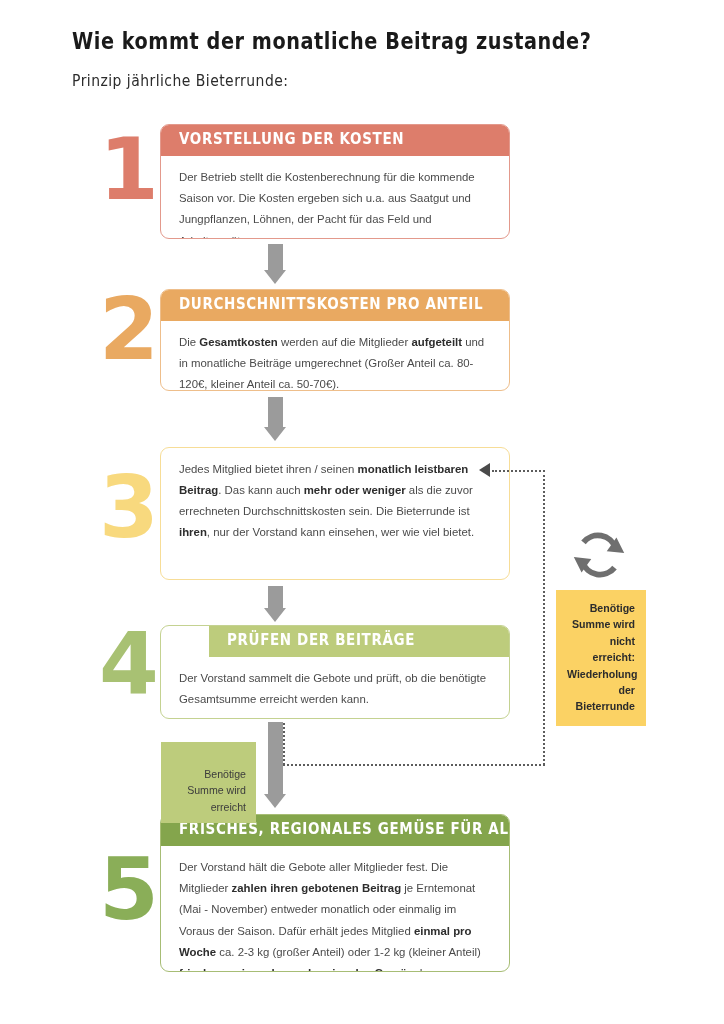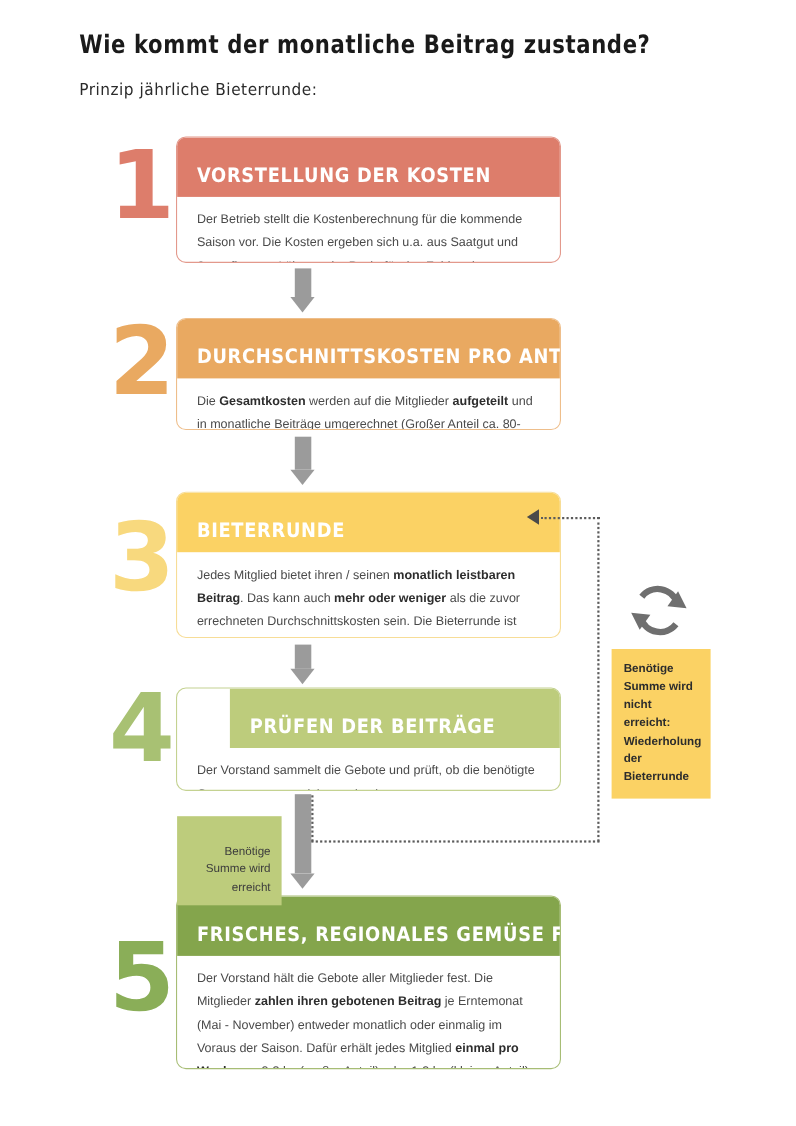--- a/index.html
+++ b/index.html
@@ -55,24 +55,24 @@
     position: absolute;
     box-sizing: border-box;
     background: #ffffff;
     border-radius: 9px;
     border: 1.6px solid #cccccc;
     overflow: hidden;
   }
   .step-header {
     font-family: "DejaVu Sans", sans-serif;
     font-weight: bold;
-    font-size: 18px;
+    font-size: 15px;
     letter-spacing: 0.7px;
     color: #ffffff;
-    padding: 25px 0 8px 18px;
+    padding: 6px 0 8px 18px;
     line-height: 1.15;
     transform-origin: left center;
     white-space: nowrap;
   }
   .step-header span {
     display: inline-block;
     transform: scaleX(0.9);
     transform-origin: left center;
   }
   .step-body {
@@ -132,20 +132,21 @@
   }
 
   
   .note {
     position: absolute;
     box-sizing: border-box;
     font-size: 10.6px;
     line-height: 1.55;
     color: #2c2c2c;
     font-weight: bold;
+    text-align: right;
   }
   .note-yellow {
     background: #fbd264;
     padding: 10px 11px 11px 11px;
   }
   .note-green {
     background: #bdcc7c;
     padding: 24px 10px 8px 10px;
     text-align: right;
     font-weight: normal;
@@ -206,23 +207,20 @@
     </div>
     <div class="step-body">Die <b>Gesamtkosten</b> werden auf die Mitglieder <b>aufgeteilt</b> und in monatliche Beiträge umgerechnet (Großer Anteil ca. 80-120€, kleiner Anteil ca. 50-70€).</div>
   </div>
 
   <div class="arrow" style="left:264px; top:397px;">
     <div class="shaft" style="height:30px;"></div>
     <div class="head"></div>
   </div>
 
   <div class="step theme-yellow" style="left:160px; top:447px; width:350px; height:133px;">
-    <div class="step-header">
-      <span>BIETERRUNDE</span>
-    </div>
     <div class="step-body">Jedes Mitglied bietet ihren / seinen <b>monatlich leistbaren Beitrag</b>. Das kann auch <b>mehr oder weniger</b> als die zuvor errechneten Durchschnittskosten sein. Die Bieterrunde ist <b>ihren</b>, nur der Vorstand kann einsehen, wer wie viel bietet.</div>
   </div>
 
   <div class="arrow" style="left:264px; top:586px;">
     <div class="shaft" style="height:22px;"></div>
     <div class="head"></div>
   </div>
 
   <div class="step theme-lgreen" style="left:160px; top:625px; width:350px; height:94px;">
     <div class="step-header">

